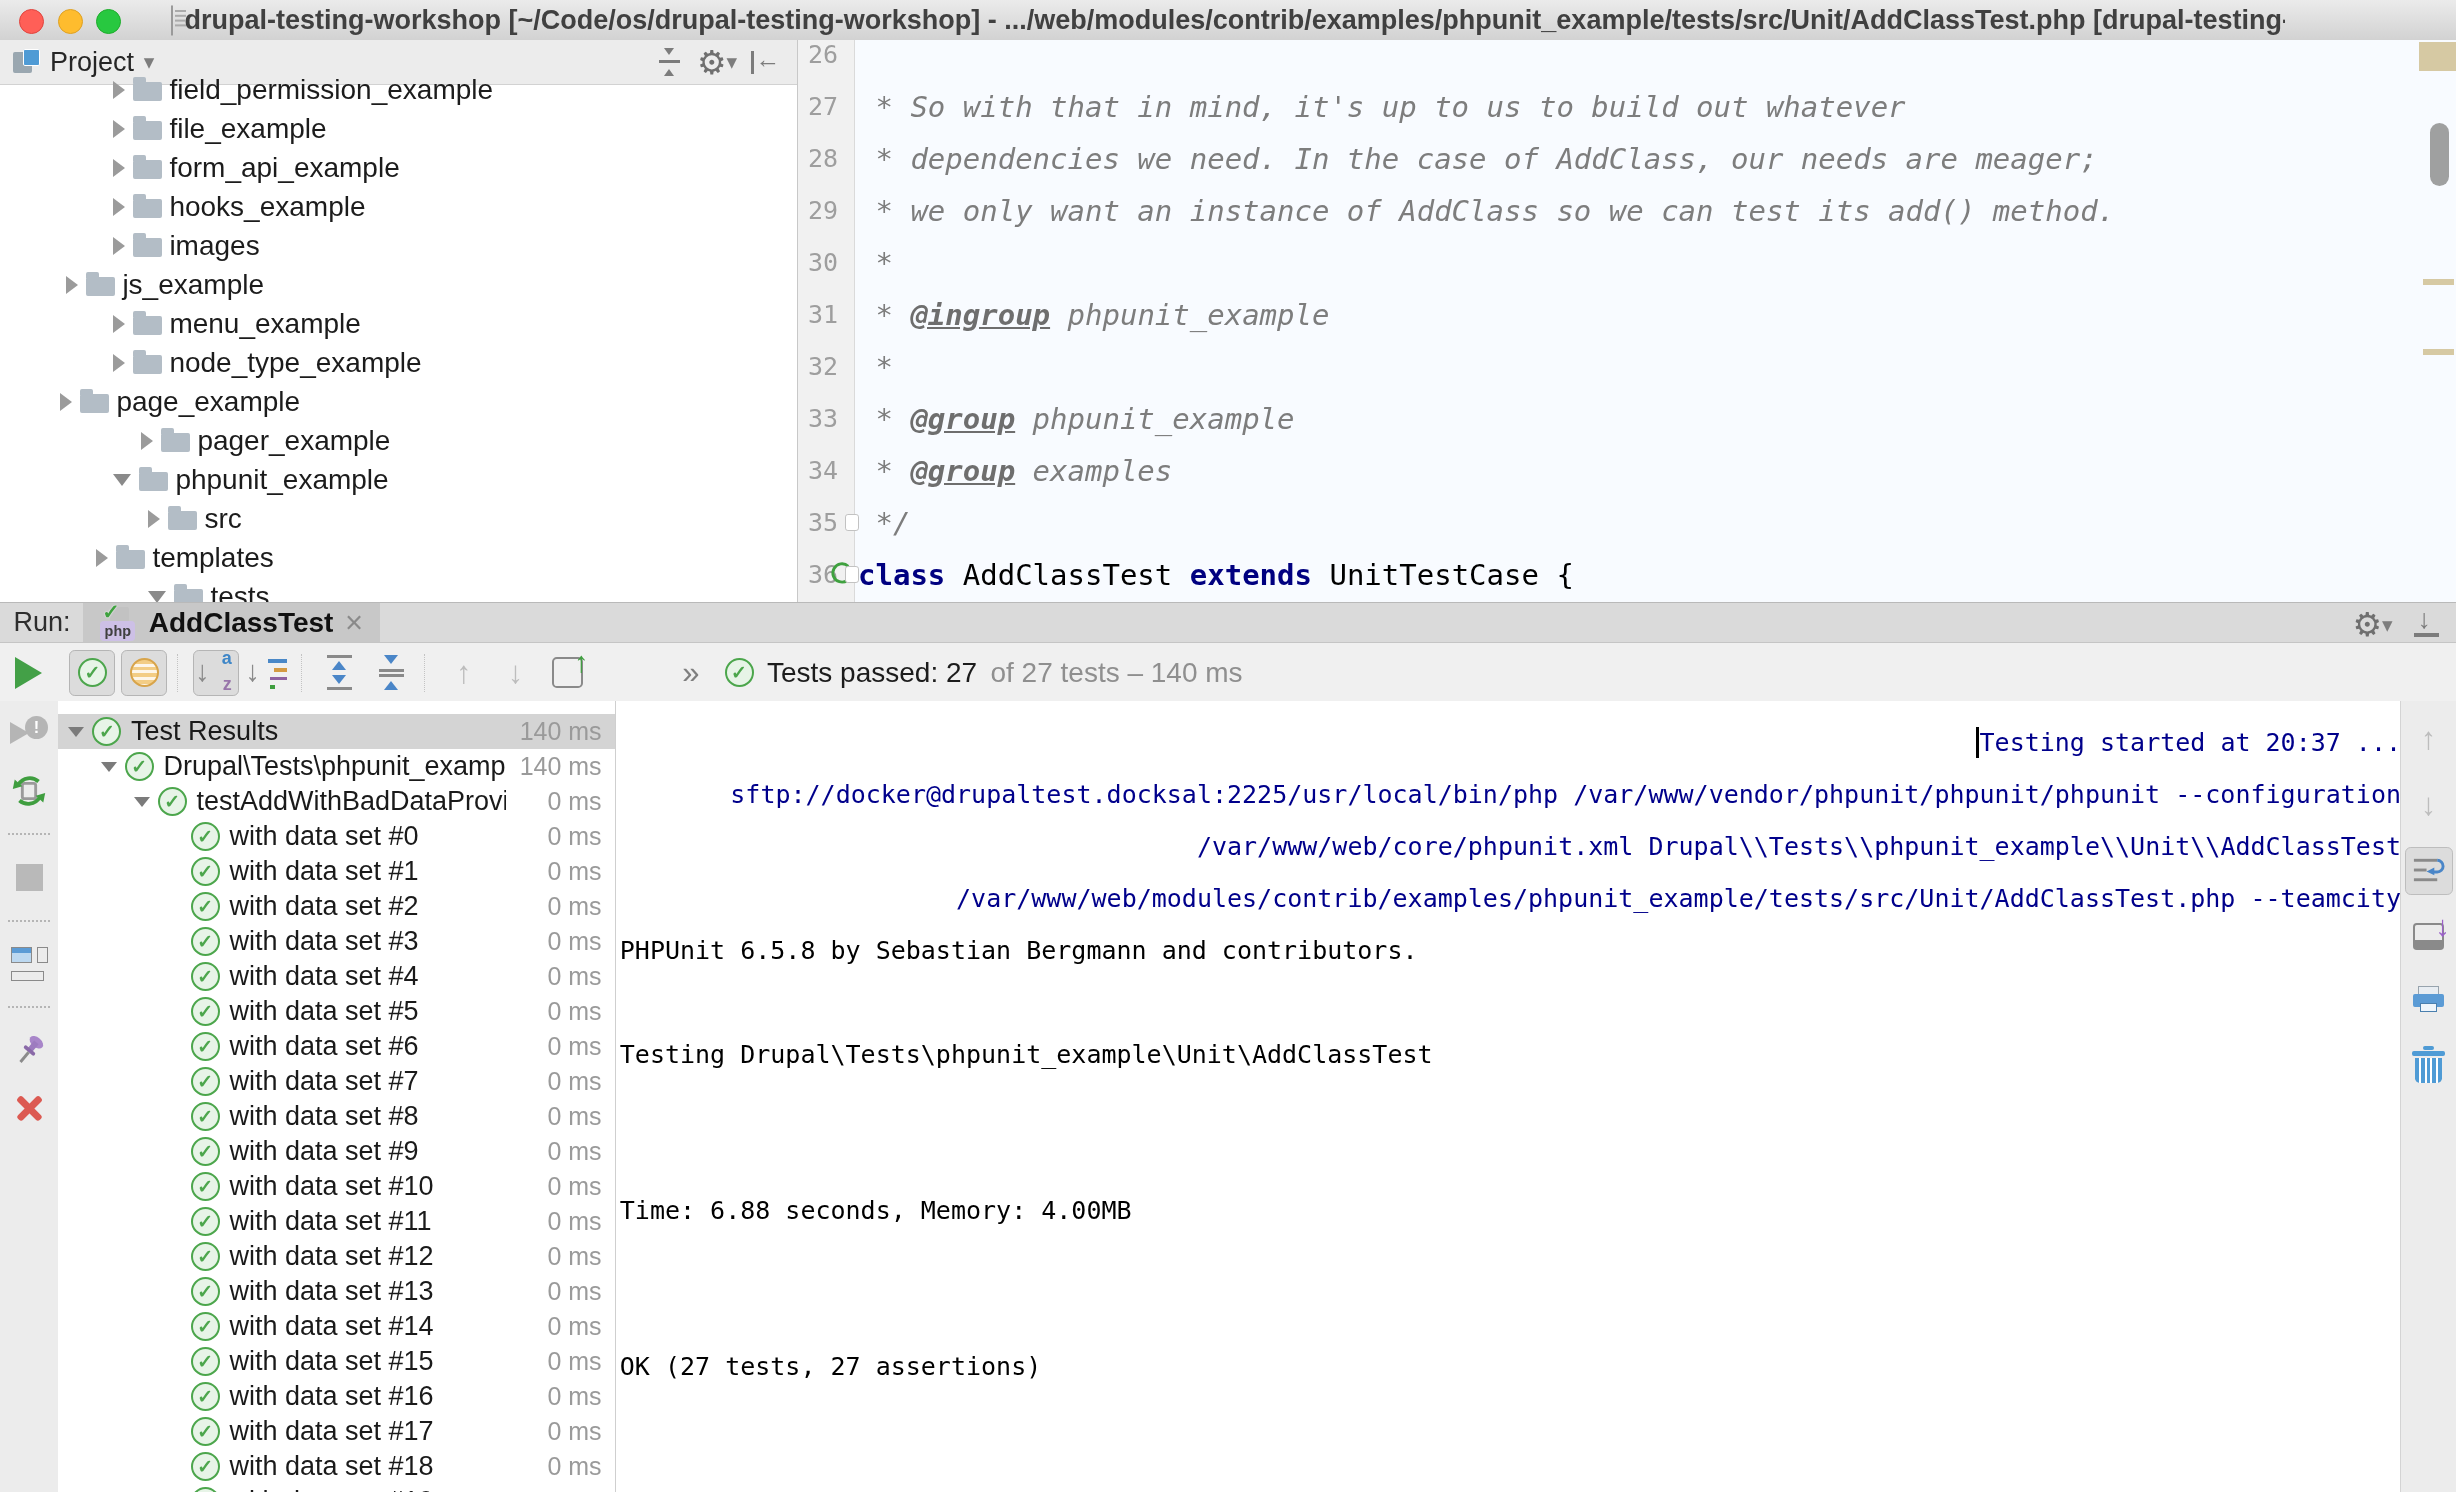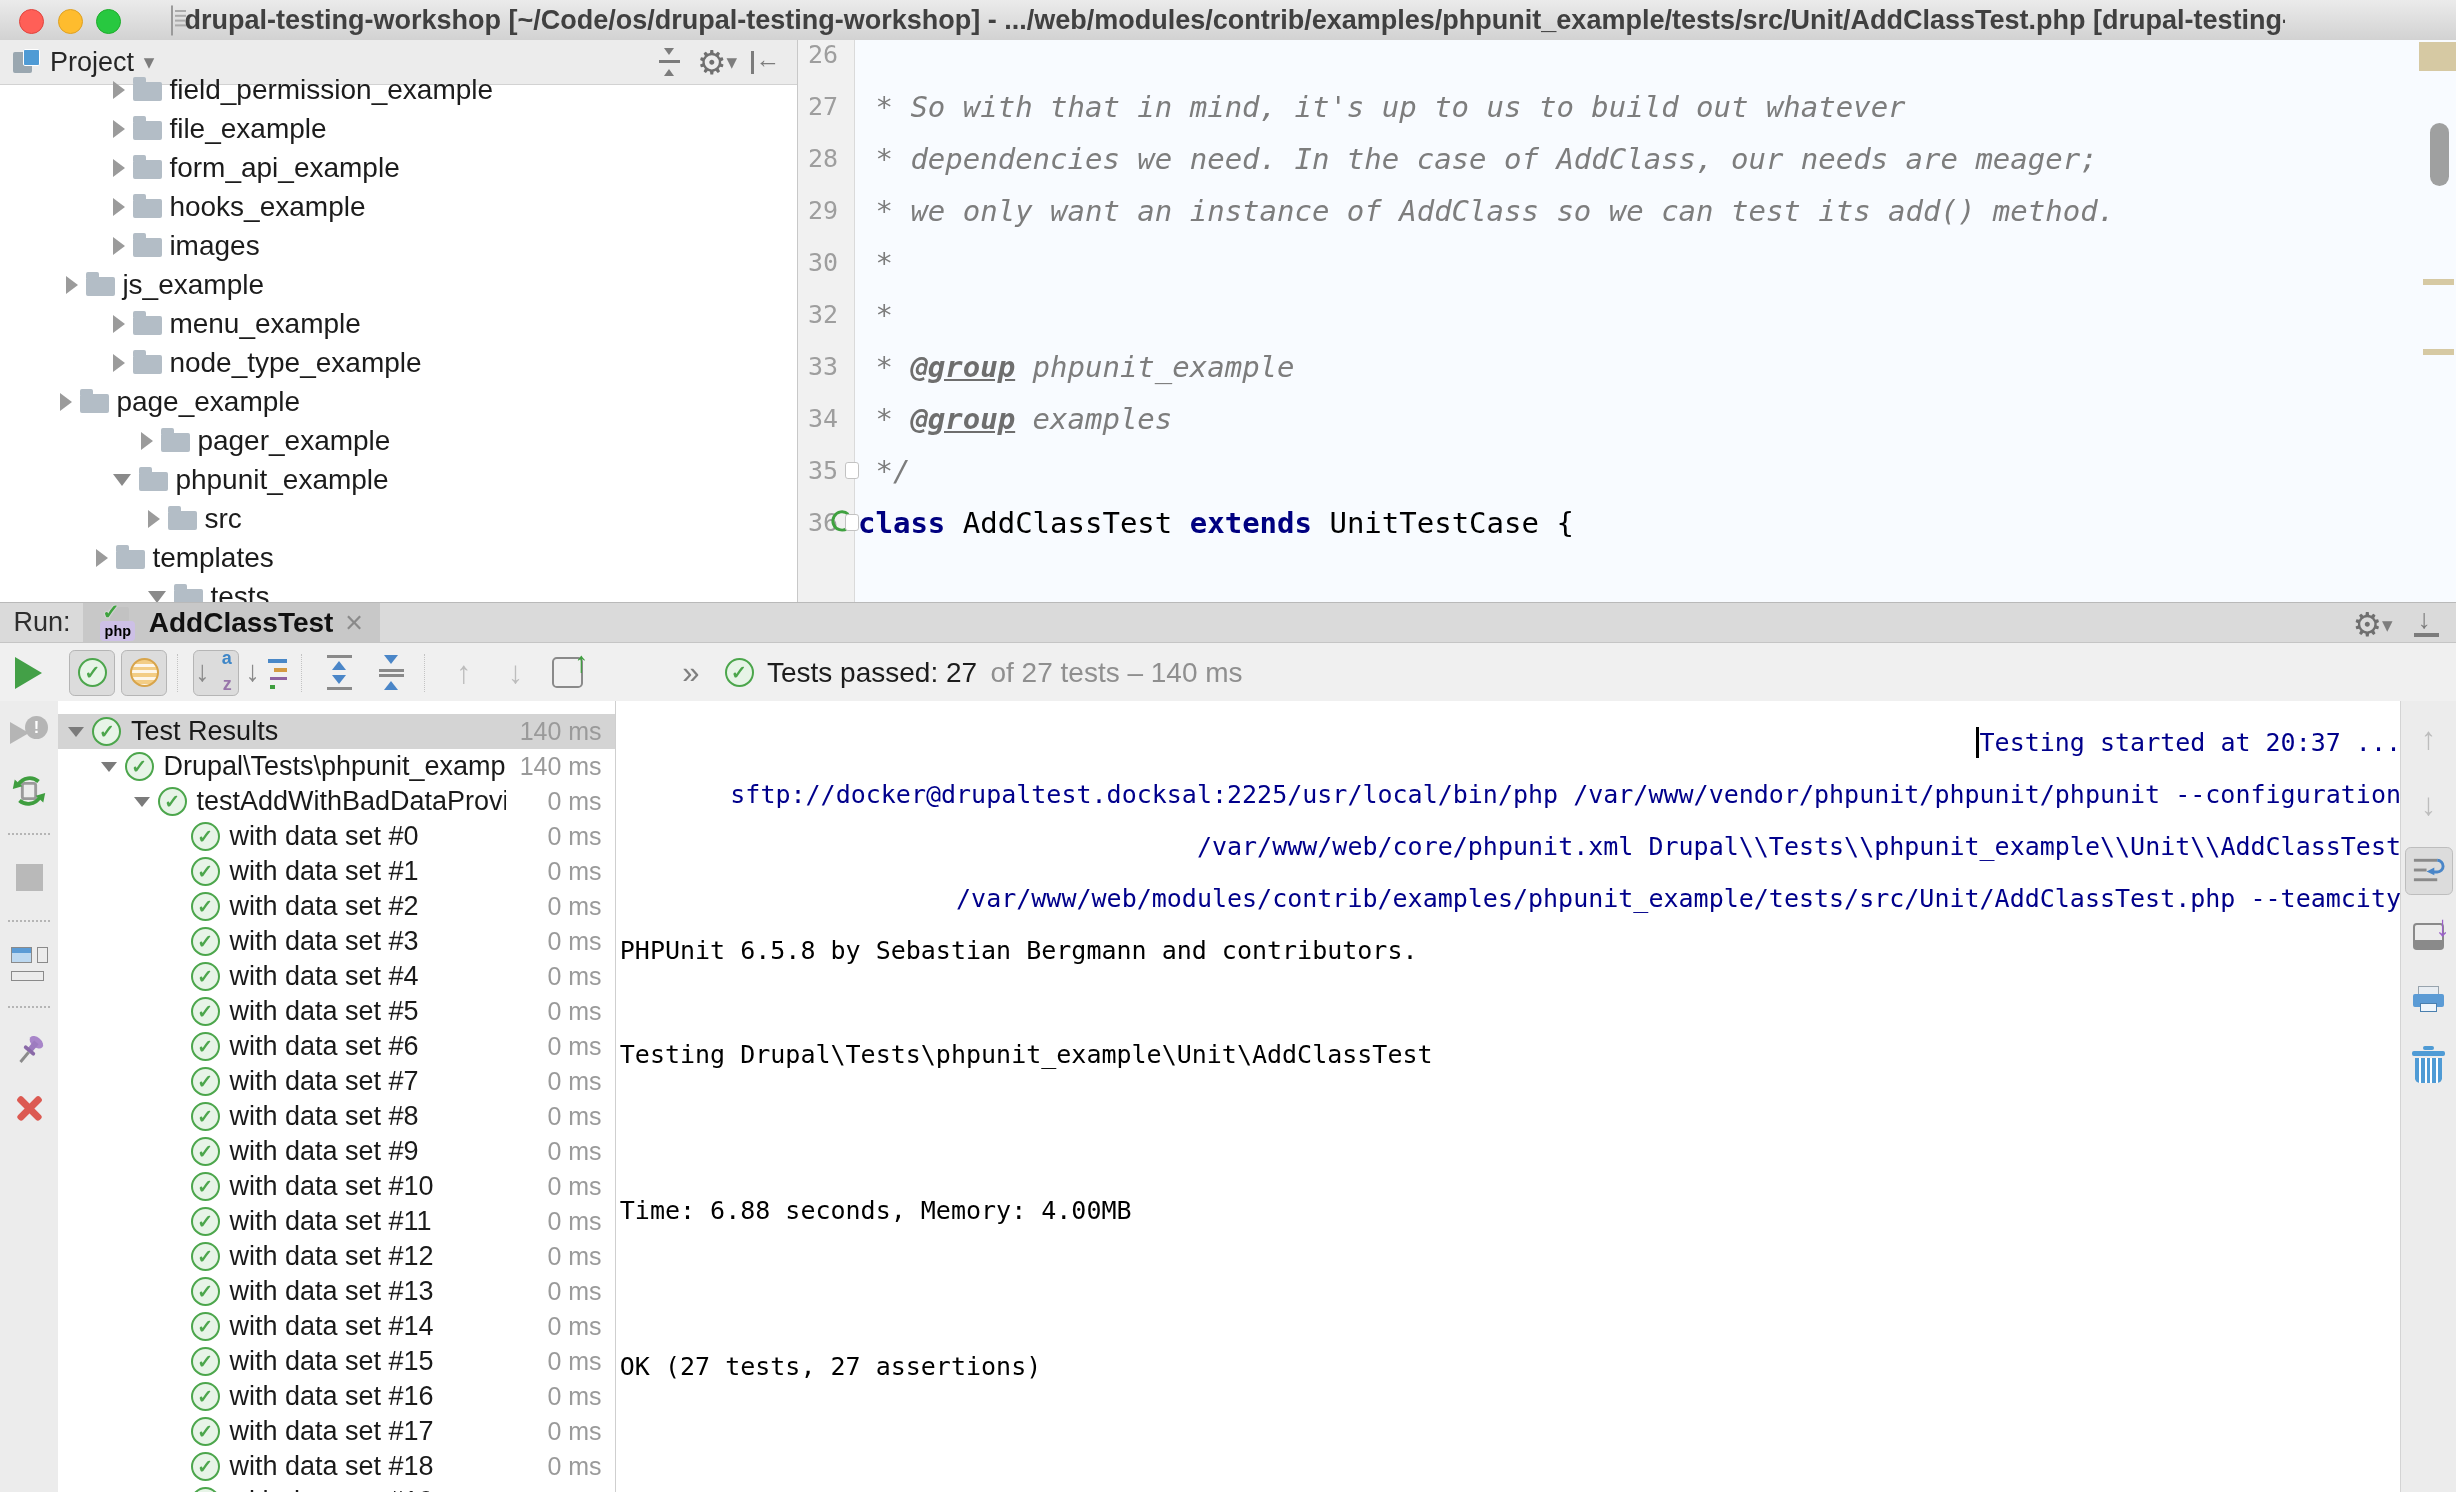--- a/index.html
+++ b/index.html
@@ -72,21 +72,21 @@
 
   
   #run-tabbar{left:0;top:602px;width:2456px;height:39px;background:#dadada;
     border-top:1px solid #b9b9b9;border-bottom:1px solid #c5c5c5;display:flex;align-items:center;}
   #run-label{margin-left:13.4px;font-size:27px;color:#2e2e2e;}
   #run-tab{position:absolute;left:83px;top:0;bottom:0;background:#c8c8c8;
     display:flex;align-items:center;gap:11.5px;padding:0 17.3px;}
   .php-badge{position:relative;width:37px;height:37px;flex:0 0 auto;}
   .php-badge .file{position:absolute;top:2.9px;left:9.6px;width:19px;height:15.4px;background:#c2c2c2;border-radius:1.9px;}
   .php-badge .pill{position:absolute;bottom:0;left:0;width:35px;height:20px;background:#cdc0e6;border-radius:3.8px;
-    color:#000000;font-size:14.4px;font-weight:bold;display:flex;align-items:center;justify-content:center;}
+    color:#404040;font-size:14.4px;font-weight:bold;display:flex;align-items:center;justify-content:center;}
   .php-badge .ck{position:absolute;top:-3.8px;left:1.9px;color:#3fa13f;font-size:21px;font-weight:bold;text-shadow:0 0 1.9px #fff;}
   #run-tab-label{font-size:28px;font-weight:600;color:#111;}
   #tab-close{font-size:31px;color:#8a8a8a;line-height:29px;}
 
   
   #run-toolbar{left:0;top:643px;width:2456px;height:59px;background:#f0f0f0;display:flex;align-items:center;}
   .play-tri{width:0;height:0;border-top:16.3px solid transparent;border-bottom:16.3px solid transparent;
     border-left:27px solid #43a047;margin-left:15.4px;}
   .tbtn{width:46px;height:46px;border-radius:5.8px;display:flex;align-items:center;justify-content:center;
     margin-left:5.8px;box-sizing:border-box;position:relative;}
@@ -314,20 +314,24 @@
         </div>
         <div class="code-row">
           <span class="lnum">29</span>
           <span class="code"><span class="c-com"> * we only want an instance of AddClass so we can test its add() method.</span></span>
         </div>
         <div class="code-row">
           <span class="lnum">30</span>
           <span class="code"><span class="c-com"> *</span></span>
         </div>
         <div class="code-row">
+          <span class="lnum">31</span>
+          <span class="code"><span class="c-com"> * </span><span class="c-tag">@ingroup</span><span class="c-com"> phpunit_example</span></span>
+        </div>
+        <div class="code-row">
           <span class="lnum">32</span>
           <span class="code"><span class="c-com"> *</span></span>
         </div>
         <div class="code-row">
           <span class="lnum">33</span>
           <span class="code"><span class="c-com"> * </span><span class="c-tag">@group</span><span class="c-com"> phpunit_example</span></span>
         </div>
         <div class="code-row">
           <span class="lnum">34</span>
           <span class="code"><span class="c-com"> * </span><span class="c-tag">@group</span><span class="c-com"> examples</span></span>

